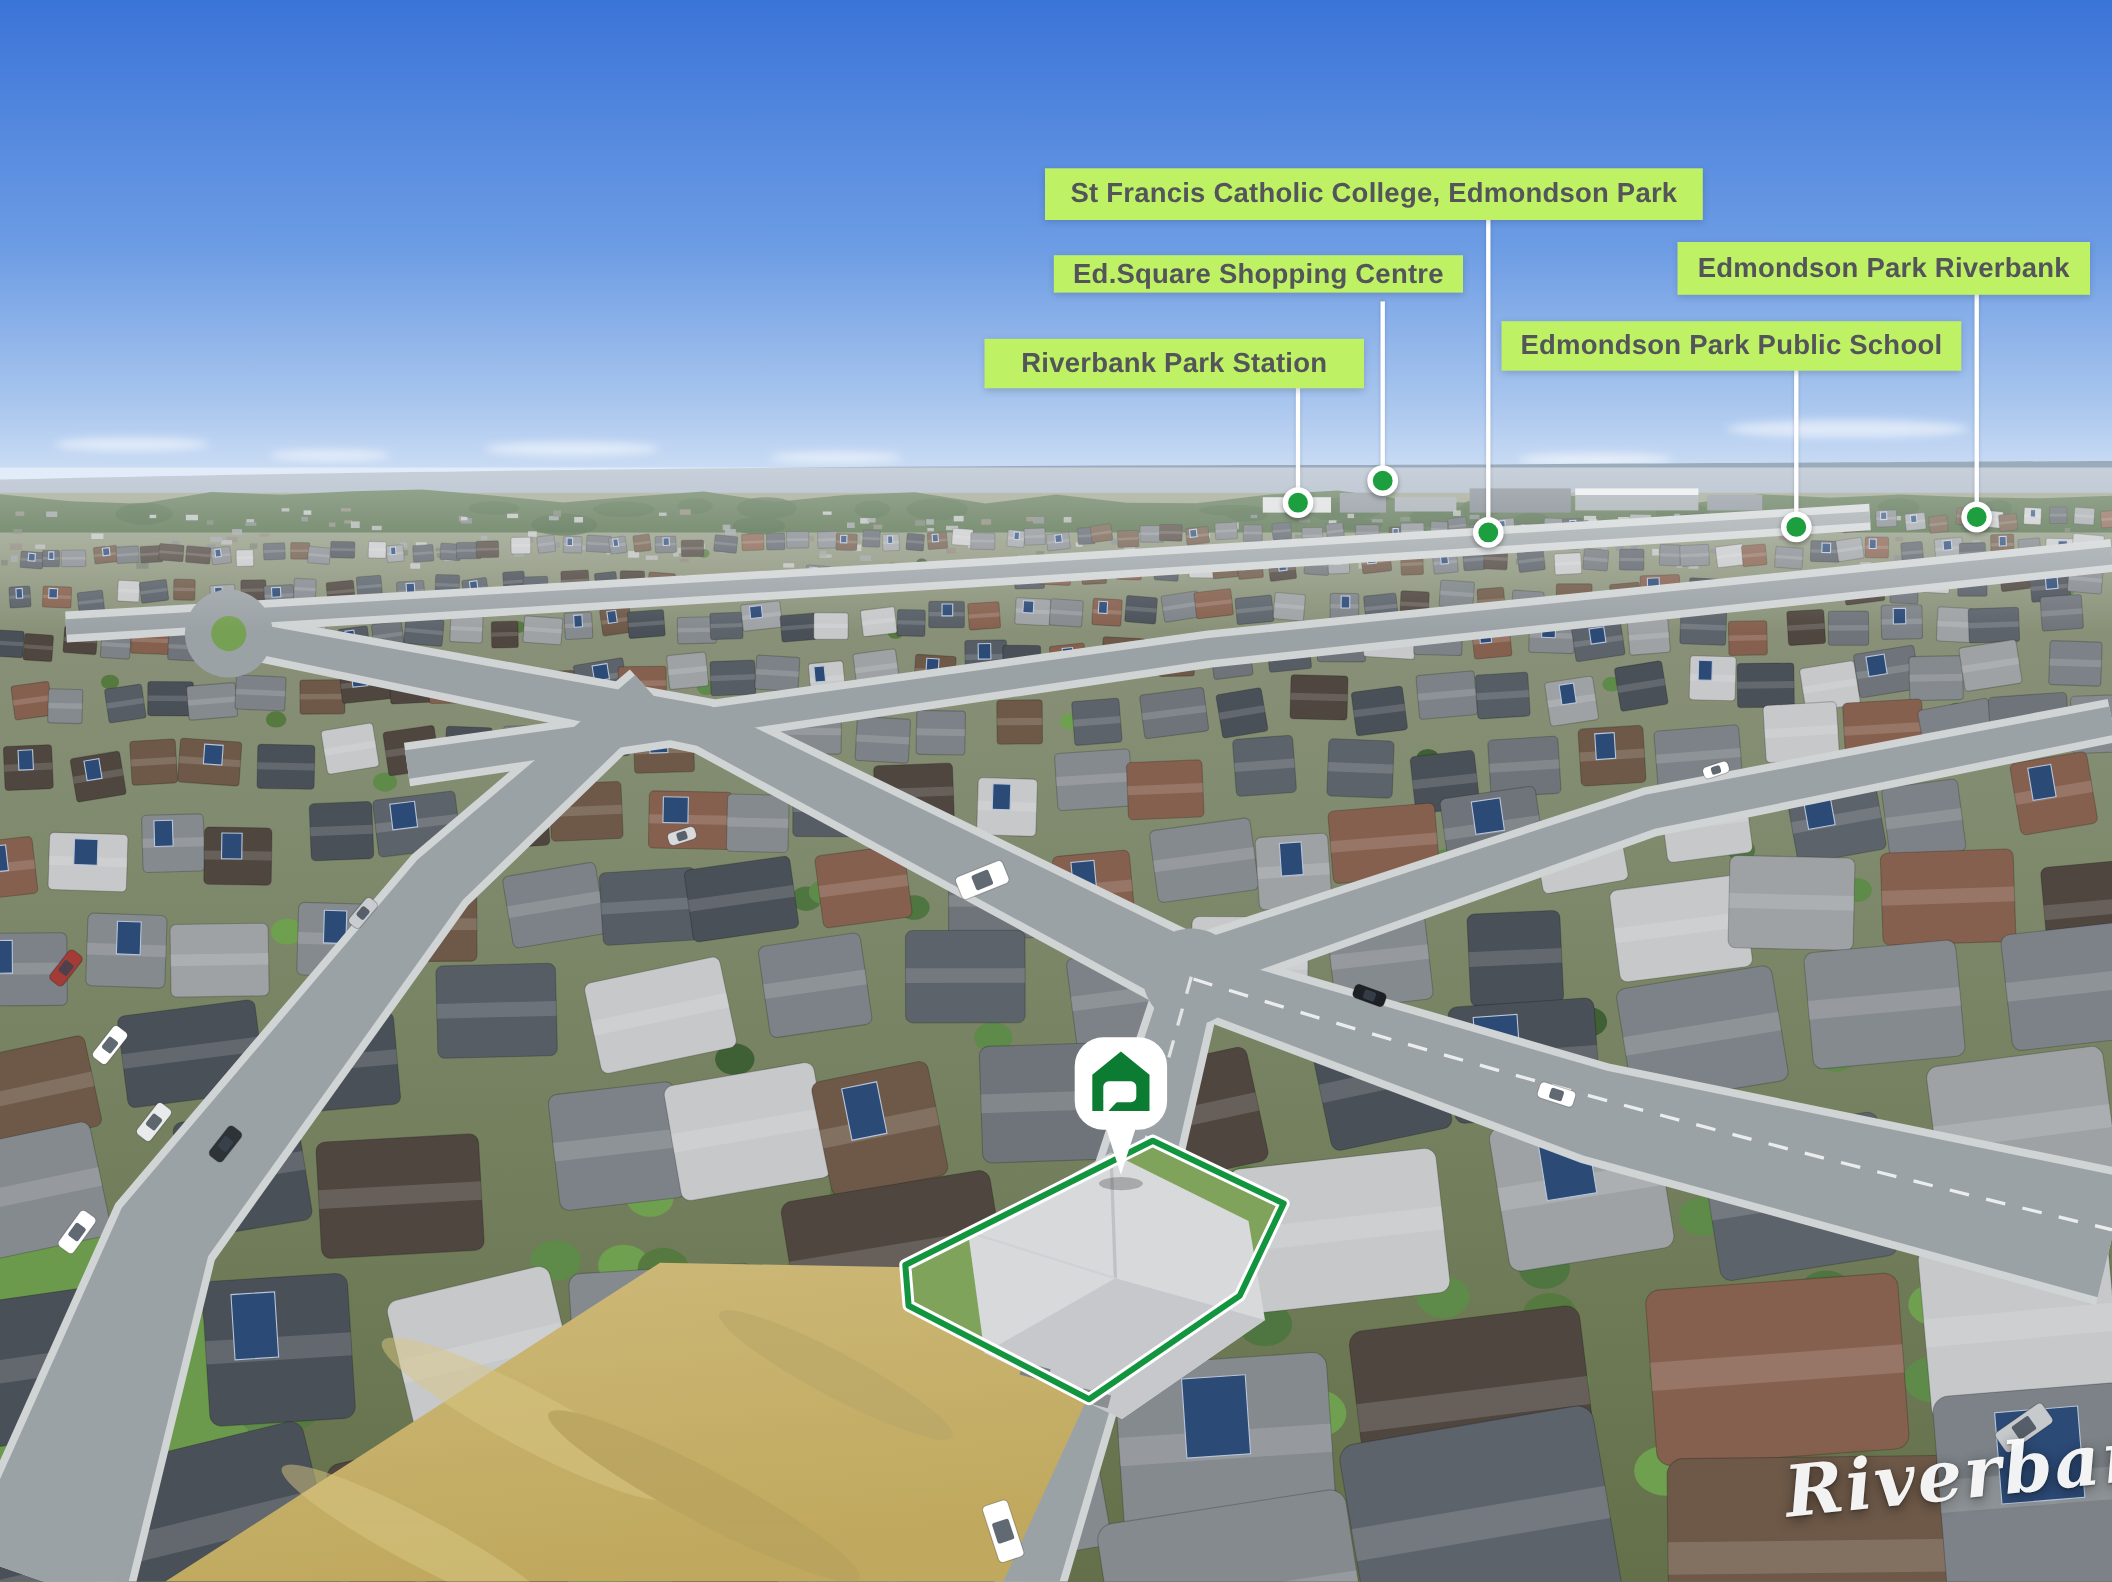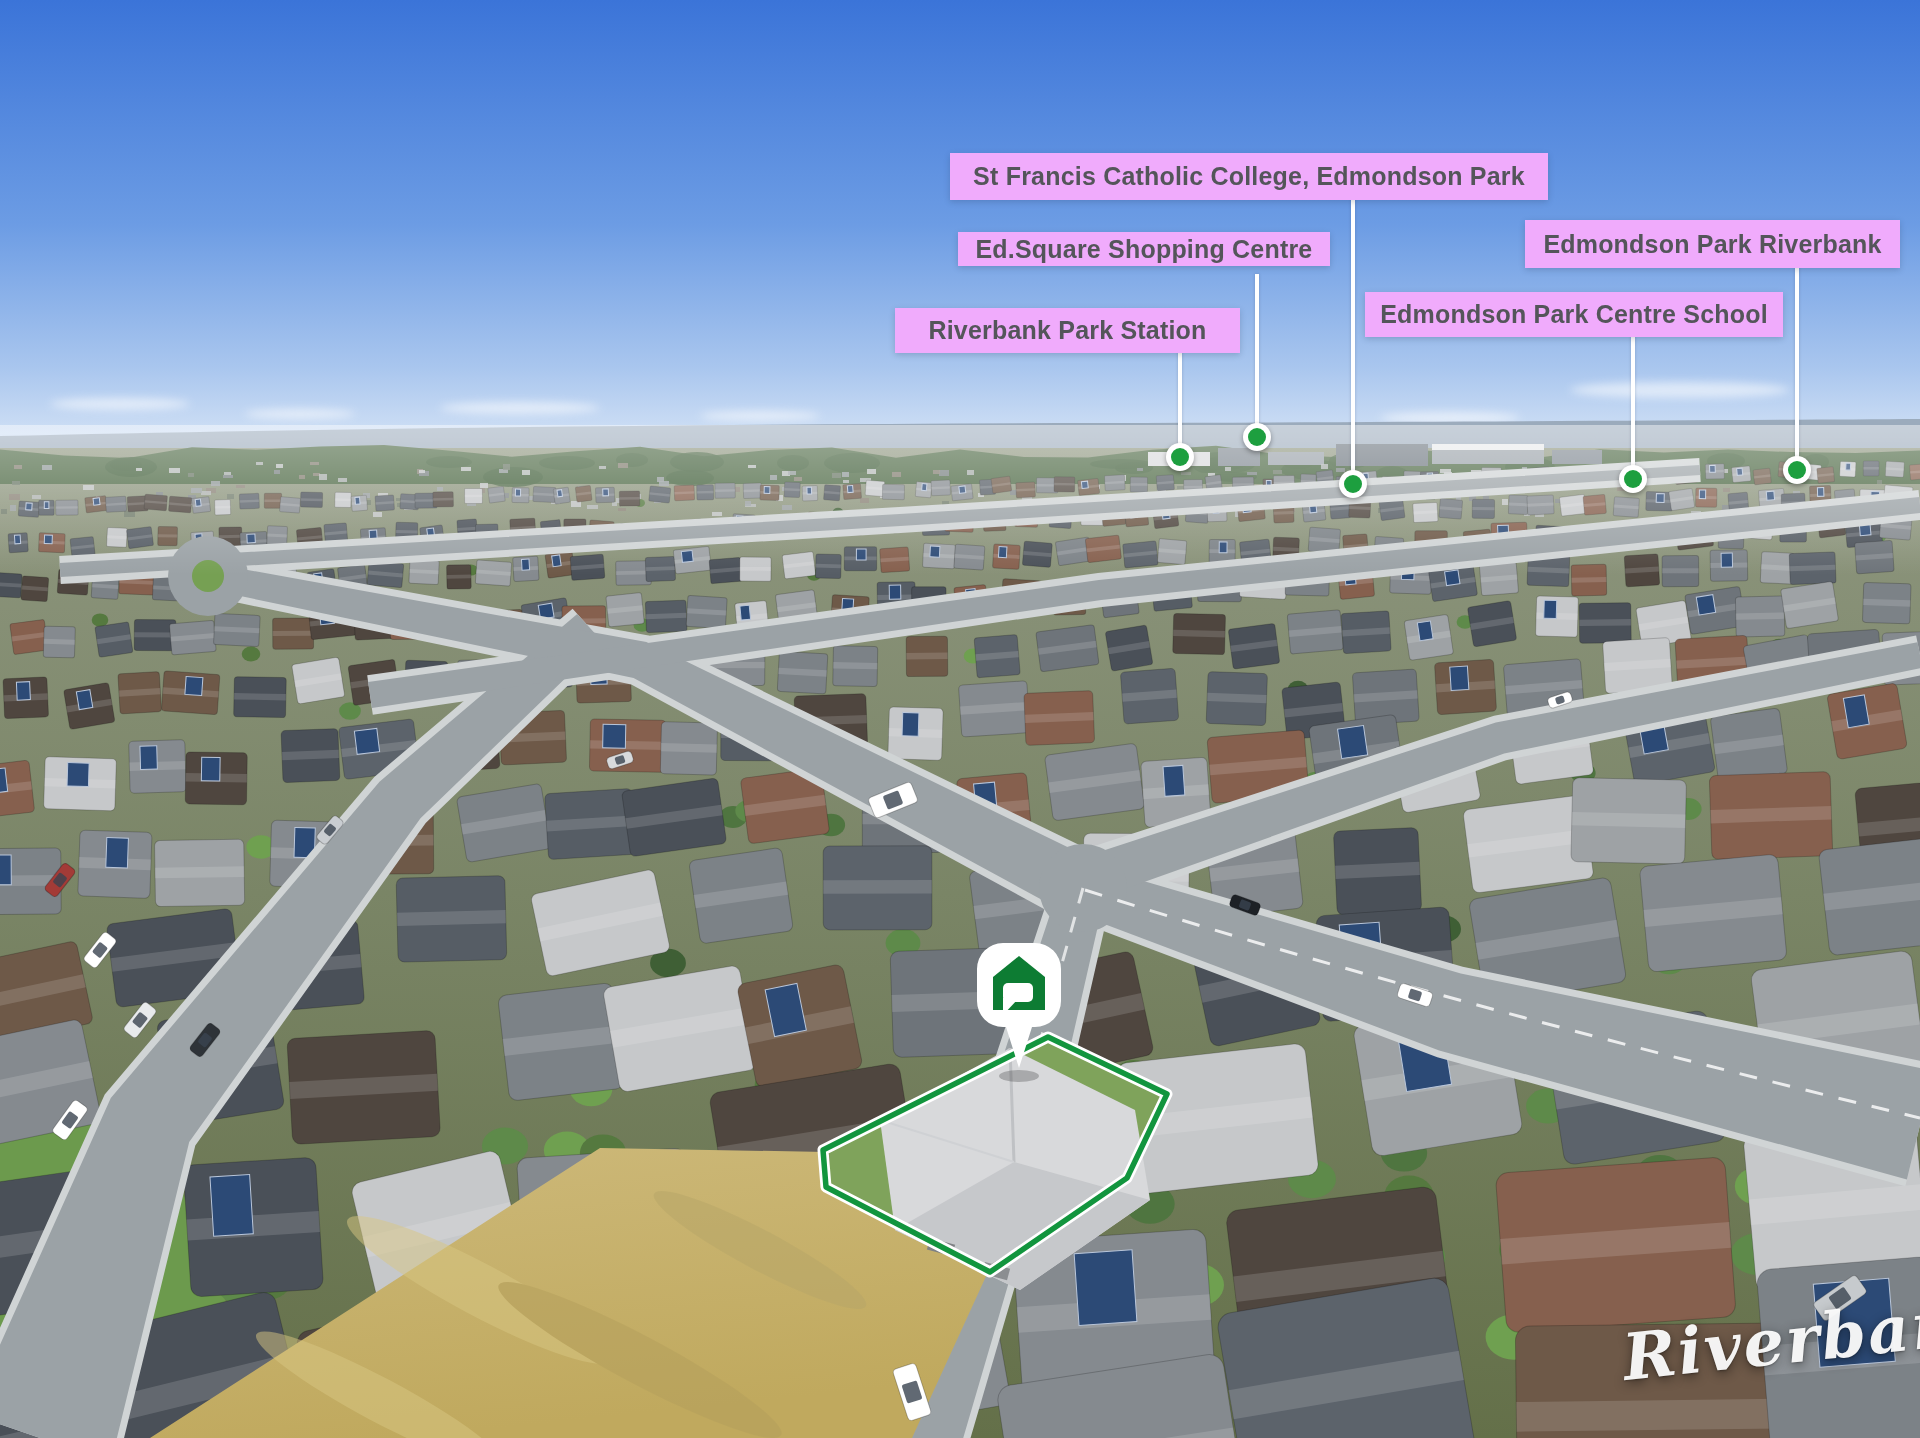--- a/index.html
+++ b/index.html
@@ -1,21 +1,21 @@
 <!DOCTYPE html>
 <html><head>
 <meta charset="utf-8">
 <style>
   html,body{margin:0;padding:0;background:#222;}
   .stage{position:relative;width:1920px;height:1438px;overflow:hidden;
          font-family:"Liberation Sans",sans-serif;background:#8f9886;}
   .stage svg{position:absolute;left:0;top:0;}
   .overlay{position:absolute;left:0;top:0;width:1920px;height:1438px;}
   .callout{position:absolute;display:flex;align-items:center;justify-content:center;
-           background:#f0abfc;color:#54555a;font-weight:bold;font-size:25px;
+           background:#bef264;color:#54555a;font-weight:bold;font-size:25px;
            white-space:nowrap;letter-spacing:.2px;
            box-shadow:0 2px 6px rgba(30,50,80,.22);z-index:30;}
   .leader{position:absolute;width:4px;background:#fff;z-index:20;
           box-shadow:0 0 3px rgba(30,50,80,.25);}
   .dot{position:absolute;width:28px;height:28px;border-radius:50%;background:#fff;
        box-shadow:0 2px 5px rgba(0,0,0,.35);z-index:25;}
   .dot-core{position:absolute;left:5px;top:5px;width:18px;height:18px;border-radius:50%;}
   .watermark{position:absolute;left:1622px;top:1300px;z-index:40;
              font-family:"DejaVu Serif",serif;font-style:italic;font-weight:bold;
              font-size:64px;color:rgba(255,255,255,.94);transform:rotate(-6deg);
@@ -2155,21 +2155,21 @@
         <div class="callout" style="left: 958px; top: 232px; width: 372px; height: 34px;">Ed.Square Shopping Centre</div>
         <div class="dot" style="left: 1243px; top: 423px;">
           <div class="dot-core" style="background: rgb(29, 159, 63);"></div>
         </div>
         <div class="leader" style="left: 1178px; top: 349px; height: 110px;"></div>
         <div class="callout" style="left: 895px; top: 308px; width: 345px; height: 45px;">Riverbank Park Station</div>
         <div class="dot" style="left: 1166px; top: 443px;">
           <div class="dot-core" style="background: rgb(29, 159, 63);"></div>
         </div>
         <div class="leader" style="left: 1631px; top: 333px; height: 148px;"></div>
-        <div class="callout" style="left: 1365px; top: 292px; width: 418px; height: 45px;">Edmondson Park Centre School</div>
+        <div class="callout" style="left: 1365px; top: 292px; width: 418px; height: 45px;">Edmondson Park Public School</div>
         <div class="dot" style="left: 1619px; top: 465px;">
           <div class="dot-core" style="background: rgb(29, 159, 63);"></div>
         </div>
         <div class="leader" style="left: 1795px; top: 264px; height: 208px;"></div>
         <div class="callout" style="left: 1525px; top: 220px; width: 375px; height: 48px;">Edmondson Park Riverbank</div>
         <div class="dot" style="left: 1783px; top: 456px;">
           <div class="dot-core" style="background: rgb(29, 159, 63);"></div>
         </div>
       </div>
     <div class="watermark">Riverbank</div>

